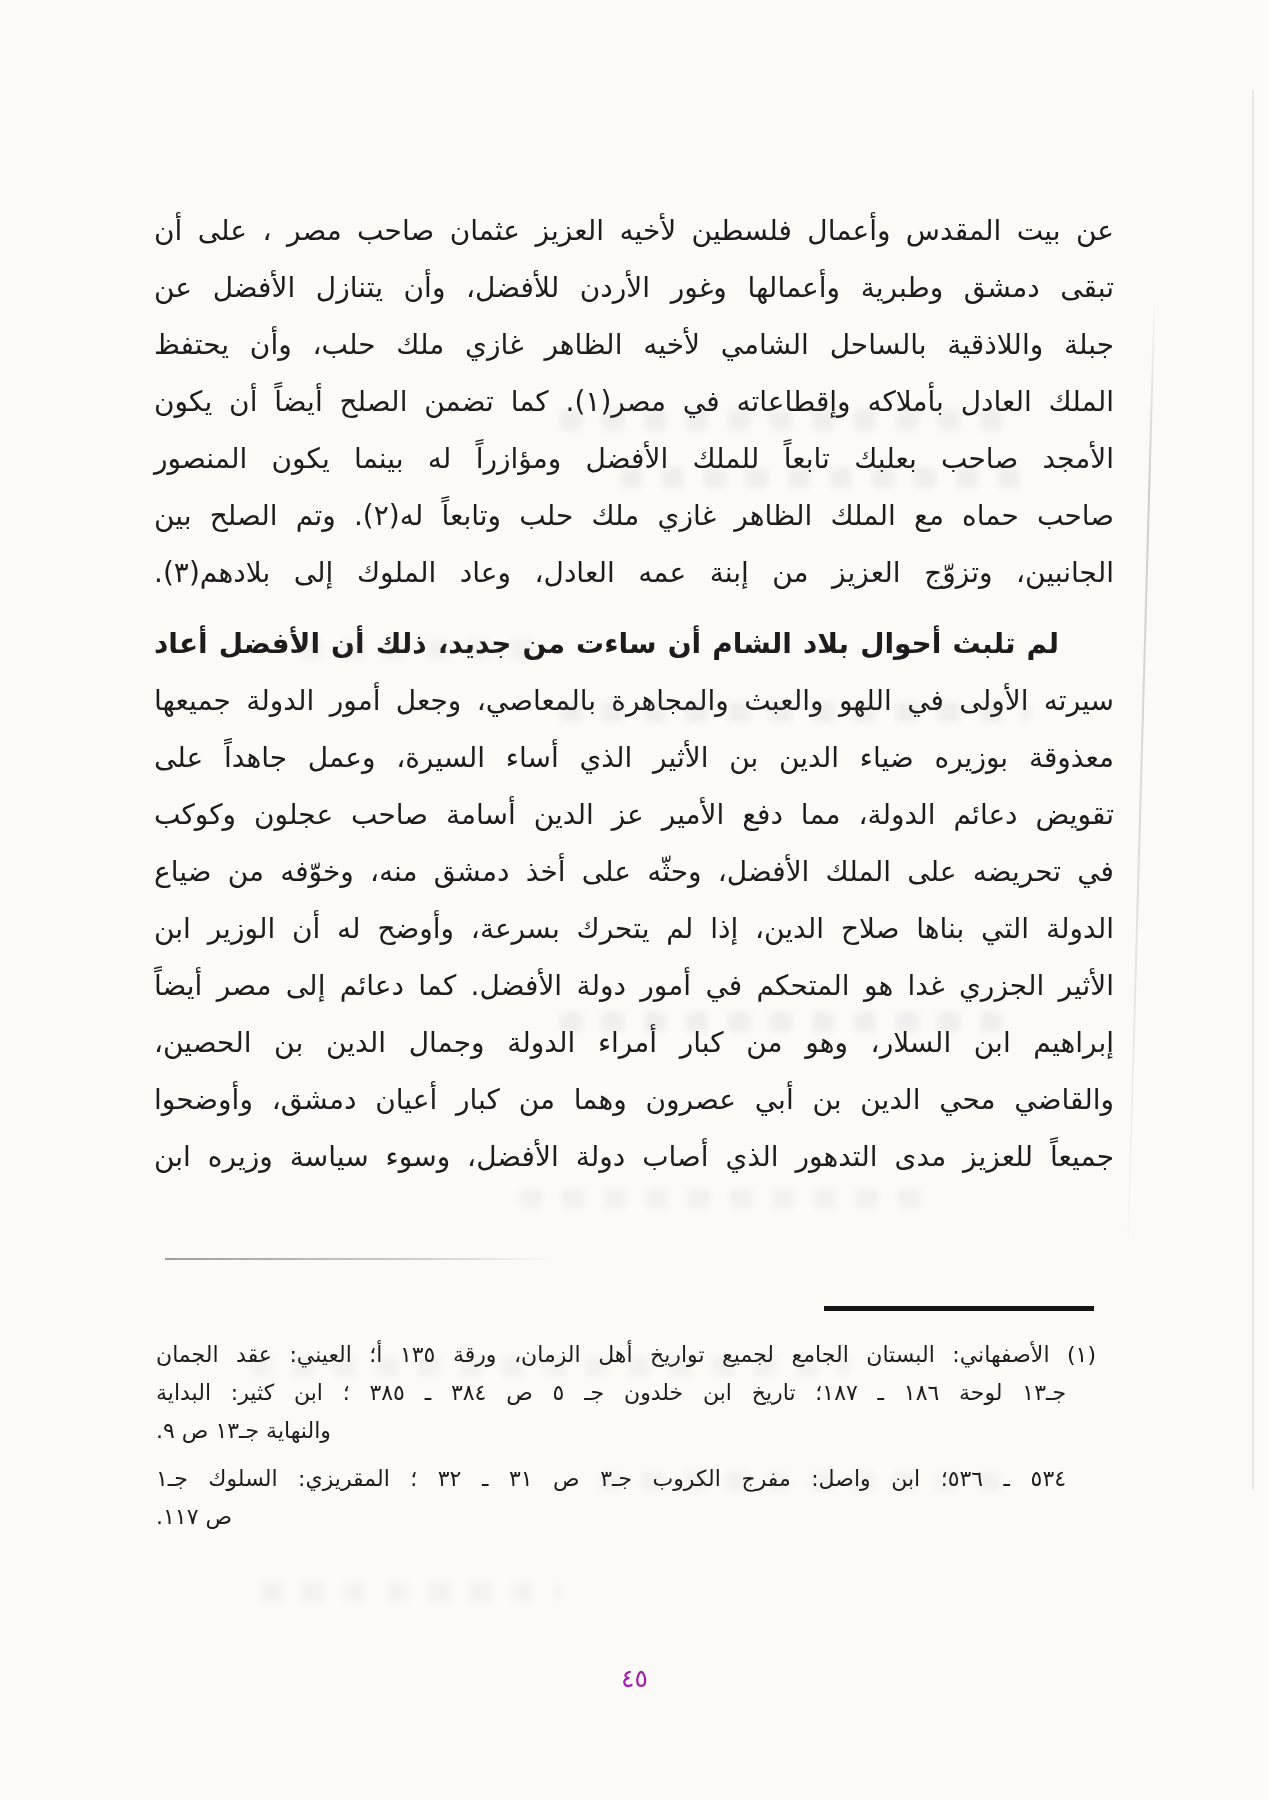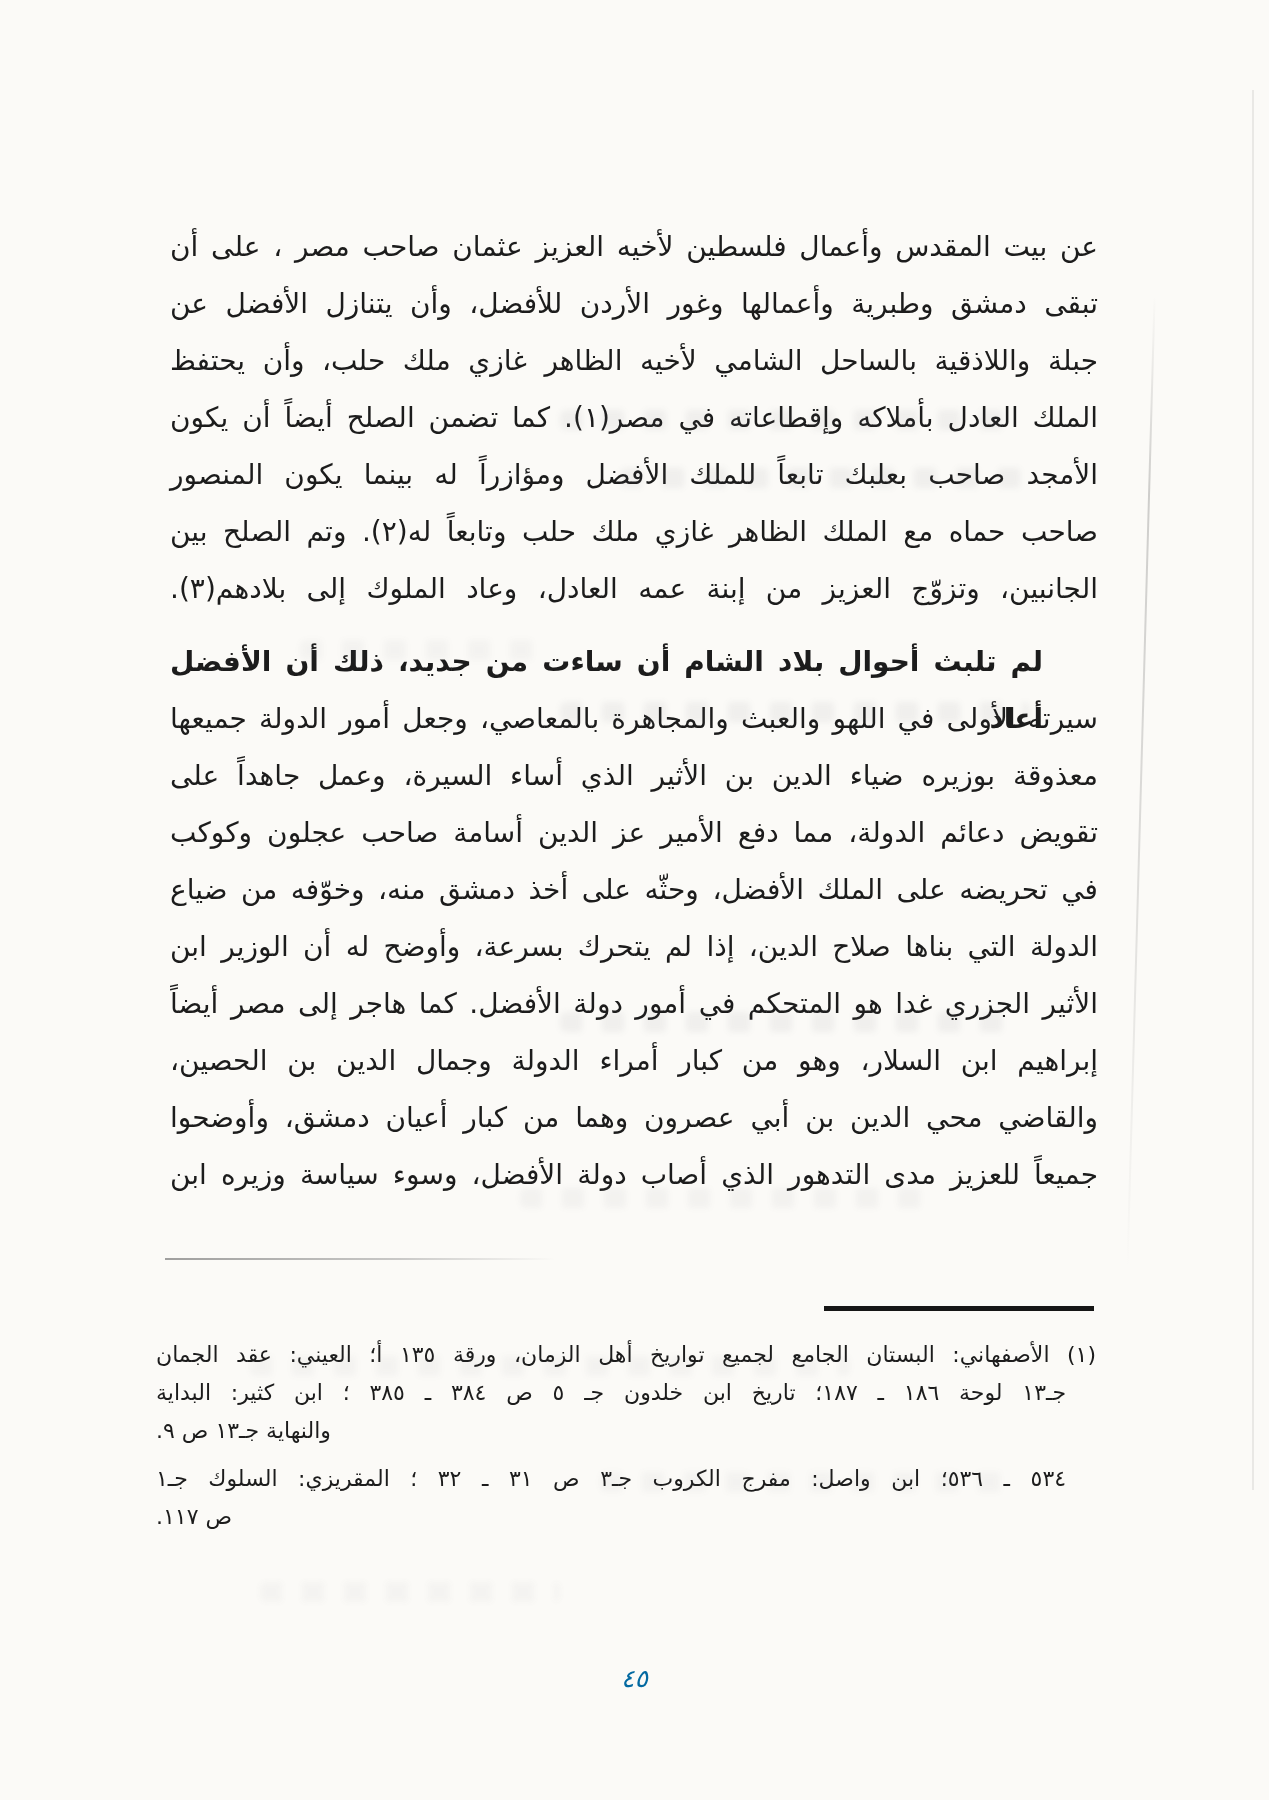--- a/index.html
+++ b/index.html
@@ -13,21 +13,21 @@
     color: #1c1c1c;
   }
   
   .main-text {
     position: absolute;
     top: 202px;
     left: 154px;
     width: 960px;
     direction: rtl;
   }
-  .paragraph { margin: 16px; }
+  .paragraph { margin: 0; }
   .paragraph.p2 { margin-top: 14px; }
   .line {
     direction: rtl;
     unicode-bidi: embed;
     text-align: justify;
     text-align-last: justify;
     height: 57px;
     line-height: 57px;
     font-size: 28px;
     white-space: normal;
@@ -74,23 +74,22 @@
   .fline.tail-pad { padding-left: 105px; }
   
   .page-number {
     position: absolute;
     top: 1662px;
     left: 0;
     width: 1269px;
     text-align: center;
     font-size: 25px;
     line-height: 34px;
-    color: #0369a1;
+    color: #a21caf;
     direction: rtl;
-    font-style: italic;
   }
   
   .ghost {
     position: absolute;
     height: 20px;
     background: repeating-linear-gradient(90deg, rgba(105,105,112,.20) 0 22px, rgba(105,105,112,0) 22px 42px);
     filter: blur(3px);
     opacity: .38;
     border-radius: 6px;
     pointer-events: none;
@@ -130,21 +129,21 @@
         <div class="line">صاحب حماه مع الملك الظاهر غازي ملك حلب وتابعاً له(٢). وتم الصلح بين</div>
         <div class="line">الجانبين، وتزوّج العزيز من إبنة عمه العادل، وعاد الملوك إلى بلادهم(٣).</div>
       </div>
       <div class="paragraph p2">
         <div class="line first-indent">لم تلبث أحوال بلاد الشام أن ساءت من جديد، ذلك أن الأفضل أعاد</div>
         <div class="line">سيرته الأولى في اللهو والعبث والمجاهرة بالمعاصي، وجعل أمور الدولة جميعها</div>
         <div class="line">معذوقة بوزيره ضياء الدين بن الأثير الذي أساء السيرة، وعمل جاهداً على</div>
         <div class="line">تقويض دعائم الدولة، مما دفع الأمير عز الدين أسامة صاحب عجلون وكوكب</div>
         <div class="line">في تحريضه على الملك الأفضل، وحثّه على أخذ دمشق منه، وخوّفه من ضياع</div>
         <div class="line">الدولة التي بناها صلاح الدين، إذا لم يتحرك بسرعة، وأوضح له أن الوزير ابن</div>
-        <div class="line">الأثير الجزري غدا هو المتحكم في أمور دولة الأفضل. كما هاجر إلى مصر أيضاً</div>
+        <div class="line">الأثير الجزري غدا هو المتحكم في أمور دولة الأفضل. كما دعائم إلى مصر أيضاً</div>
         <div class="line">إبراهيم ابن السلار، وهو من كبار أمراء الدولة وجمال الدين بن الحصين،</div>
         <div class="line">والقاضي محي الدين بن أبي عصرون وهما من كبار أعيان دمشق، وأوضحوا</div>
         <div class="line">جميعاً للعزيز مدى التدهور الذي أصاب دولة الأفضل، وسوء سياسة وزيره ابن</div>
       </div>
     </div>
 
   <div class="rule-faint"></div>
   <div class="rule-thick"></div>
 
   <div class="footnotes" id="footnotes">

